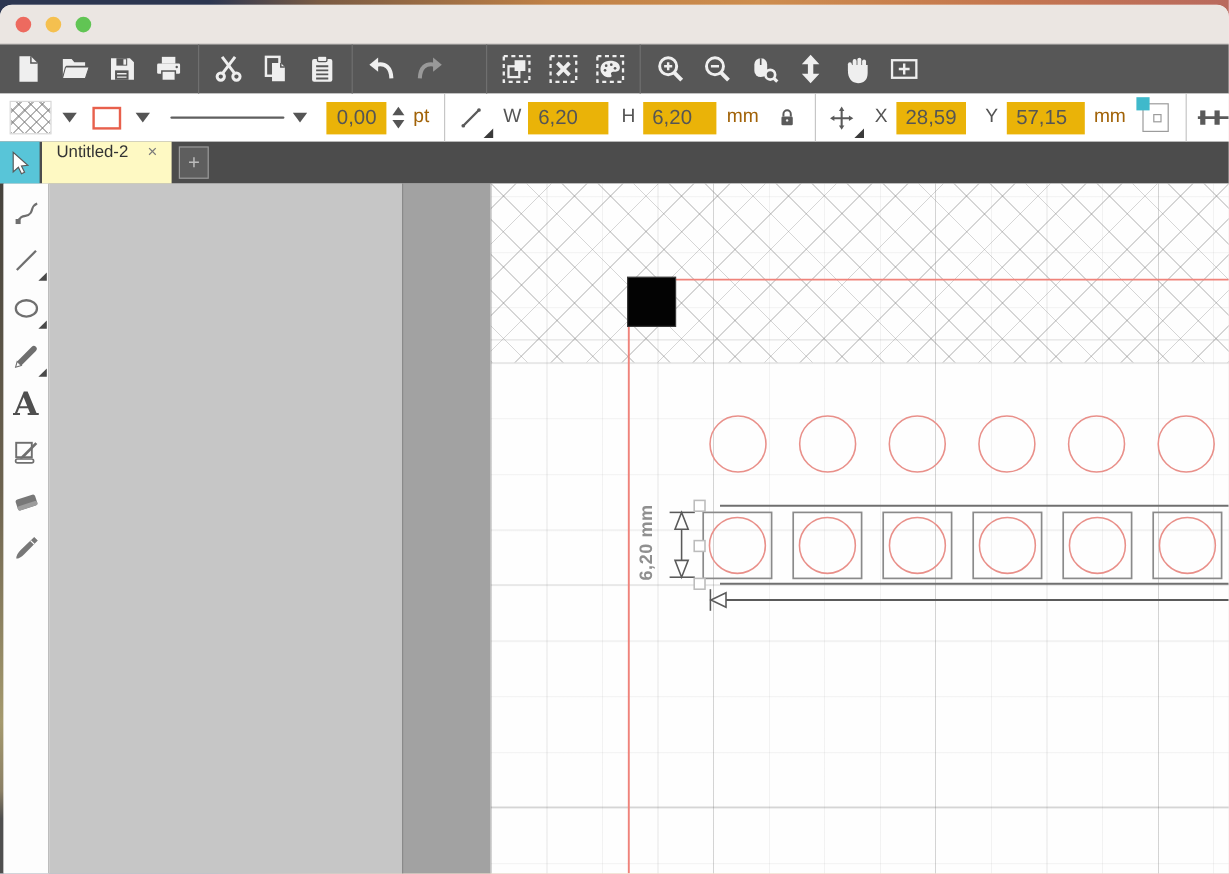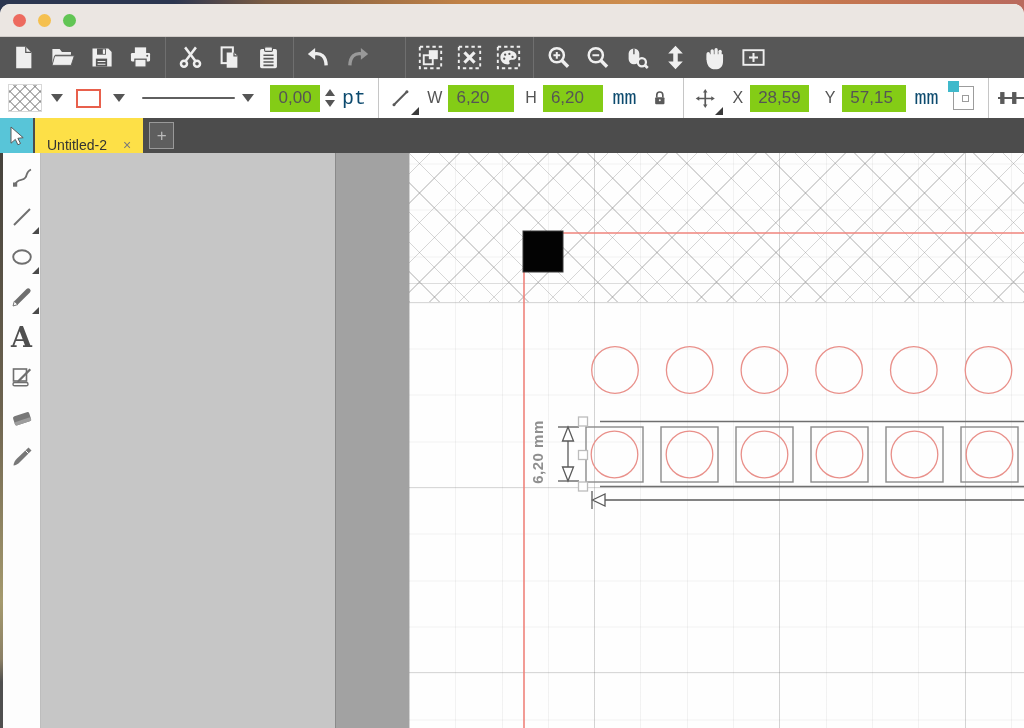--- a/index.html
+++ b/index.html
@@ -27,38 +27,38 @@
     font-size:16px; white-space:nowrap; }
   .fb-caret { width:0; height:0; border-left:6px solid transparent; border-right:6px solid transparent;
     border-top:8px solid #555; }
   .pattern-swatch { width:38px; height:28px; margin-left:8px; border:1px solid #d8d8d8;
     background-image:
       repeating-linear-gradient(45deg, rgba(120,120,120,.55) 0 1.4px, transparent 1.4px 7px),
       repeating-linear-gradient(-45deg, rgba(120,120,120,.55) 0 1.4px, transparent 1.4px 7px);
   }
   .color-swatch { width:27px; height:19px; background:#fff; border:2.5px solid #e8604c; }
   .line-style { width:105px; height:2.5px; background:#5f5f5f; border-radius:2px; }
-  .field { background:#84cc16; height:27px; display:flex; align-items:center; padding:0 8px;
+  .field { background:#eab308; height:27px; display:flex; align-items:center; padding:0 8px;
     font-size:17px; color:#555; }
   .stepper { display:flex; flex-direction:column; gap:4px; align-items:center; }
   .stepper .up { width:0;height:0;border-left:5.5px solid transparent;border-right:5.5px solid transparent;border-bottom:7px solid #555; }
   .stepper .down { width:0;height:0;border-left:5.5px solid transparent;border-right:5.5px solid transparent;border-top:7px solid #555; }
   .fbsep { width:1px; height:40px; background:#c6c6c6; }
   .corner-tri { width:0; height:0; border-left:8px solid transparent; border-bottom:8px solid #3a3a3a;
     align-self:flex-end; margin-bottom:3px; }
   .anchor { position:relative; width:24px; height:24px; border:1.5px solid #9c9c9c; background:#fff; }
   .anchor .inner { position:absolute; left:8px; top:8px; width:7px; height:7px; border:1.5px solid #9c9c9c; }
   .anchor .sel { position:absolute; left:-6px; top:-6px; width:11px; height:11px; background:#3fb9cb; }
   .fb-label { font-size:16px; color:#555; }
-  .fb-unit { font-size:20px; color:#0c4a6e;font-family:Liberation Mono, monospace; }
+  .fb-unit { font-size:16px; color:#a16207; }
 
   
   .tabbar { height:35px; background:#4c4c4c; display:flex; align-items:stretch; }
   .tool-select-cell { width:33px; background:#58c5d8; display:flex; align-items:center; justify-content:center; }
-  .tab { margin-left:2px; background:#fde047; display:flex; align-items:flex-end; padding:0 12px; gap:16px; }
+  .tab { margin-left:2px; background:#fef9c3; display:flex; align-items:flex-start; padding:0 12px; gap:16px; }
   .tab-label { font-size:14px; color:#333; }
   .tab-close { font-size:14px; color:#7a7a7a; }
   .plus-tab { margin-left:6px; margin-top:4px; width:25px; height:27px; background:#5e5e5e;
     border:1px solid #999; color:#bbb; font-size:17px; display:flex; align-items:center; justify-content:center; }
 
   
   .content { display:flex; height:575px; }
   .edge-strip { width:3px; background:linear-gradient(#45423c 0%, #6e6450 45%, #a59a6e 78%, #8b8066 88%, #4f4f4f 92%, #4f4f4f 100%); }
   .toolcol { width:38px; background:#fdfdfd; border-right:1px solid #bdbdbd; padding-top:4px; }
   .tool { position:relative; height:40px; display:flex; align-items:center; justify-content:center; }

